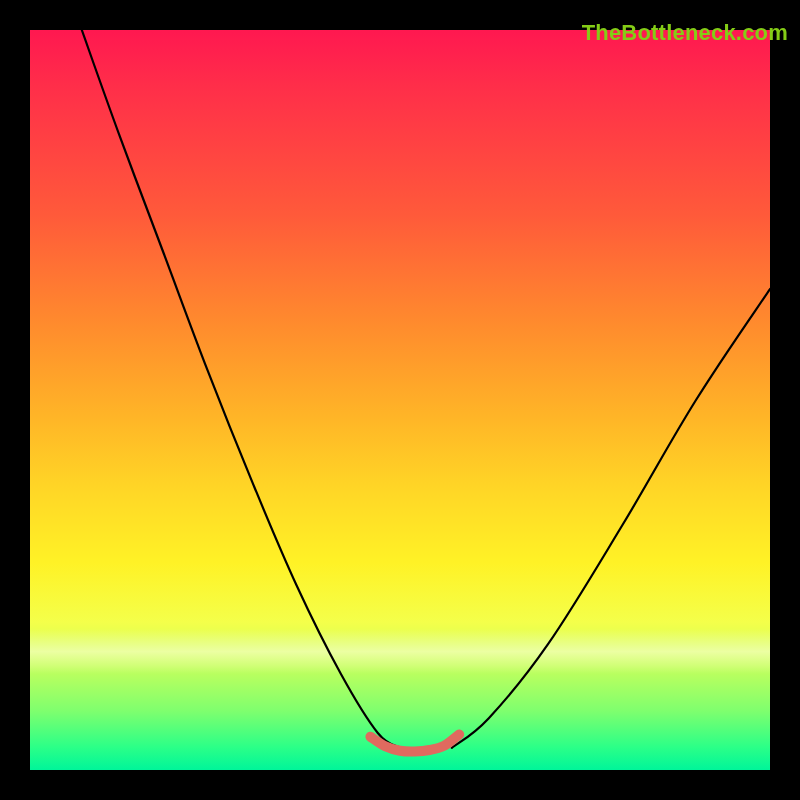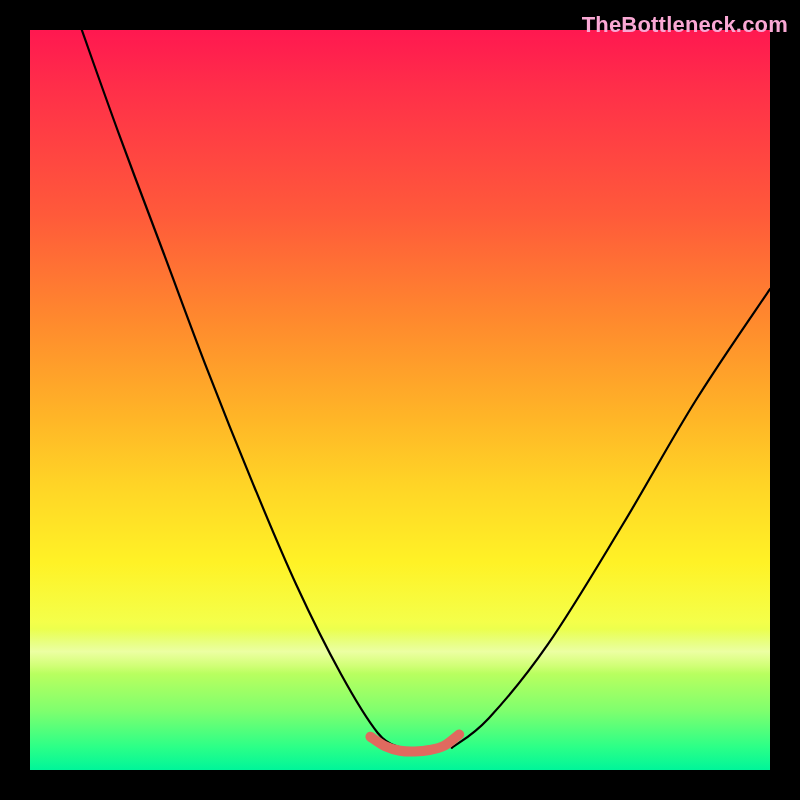--- a/index.html
+++ b/index.html
@@ -12,23 +12,23 @@
     font-family: Arial, Helvetica, sans-serif;
   }
   .frame {
     position: relative;
     width: 800px;
     height: 800px;
     background: #000;
   }
   .watermark {
     position: absolute;
-    top: 12px;
+    top: 20px;
     right: 12px;
-    color: #f9a8d4;
+    color: #84cc16;
     font-size: 22px;
     font-weight: 600;
     letter-spacing: 0.2px;
     z-index: 10;
   }
   .plot-area {
     position: absolute;
     left: 30px;
     top: 30px;
     width: 740px;

